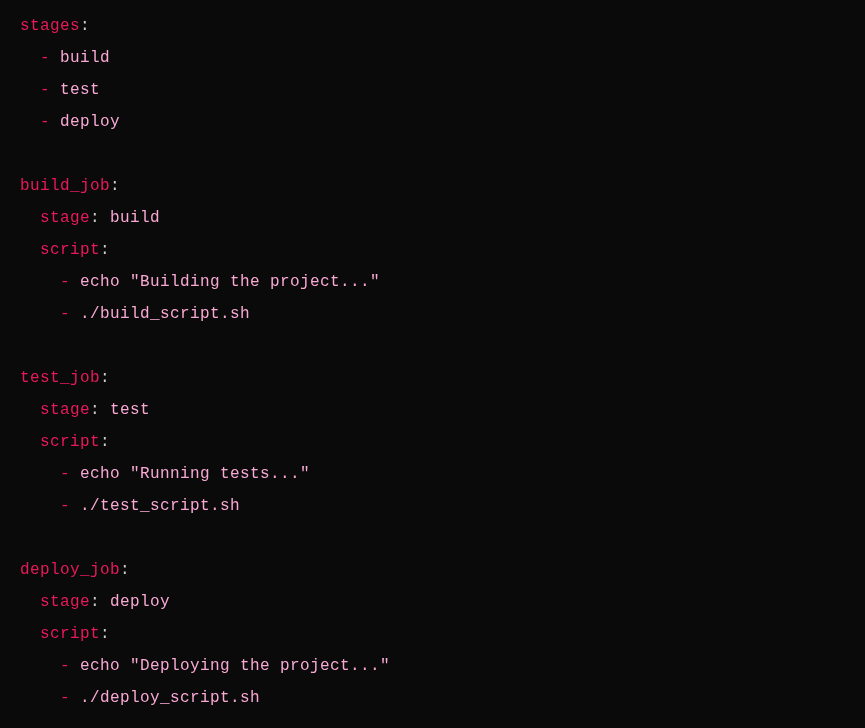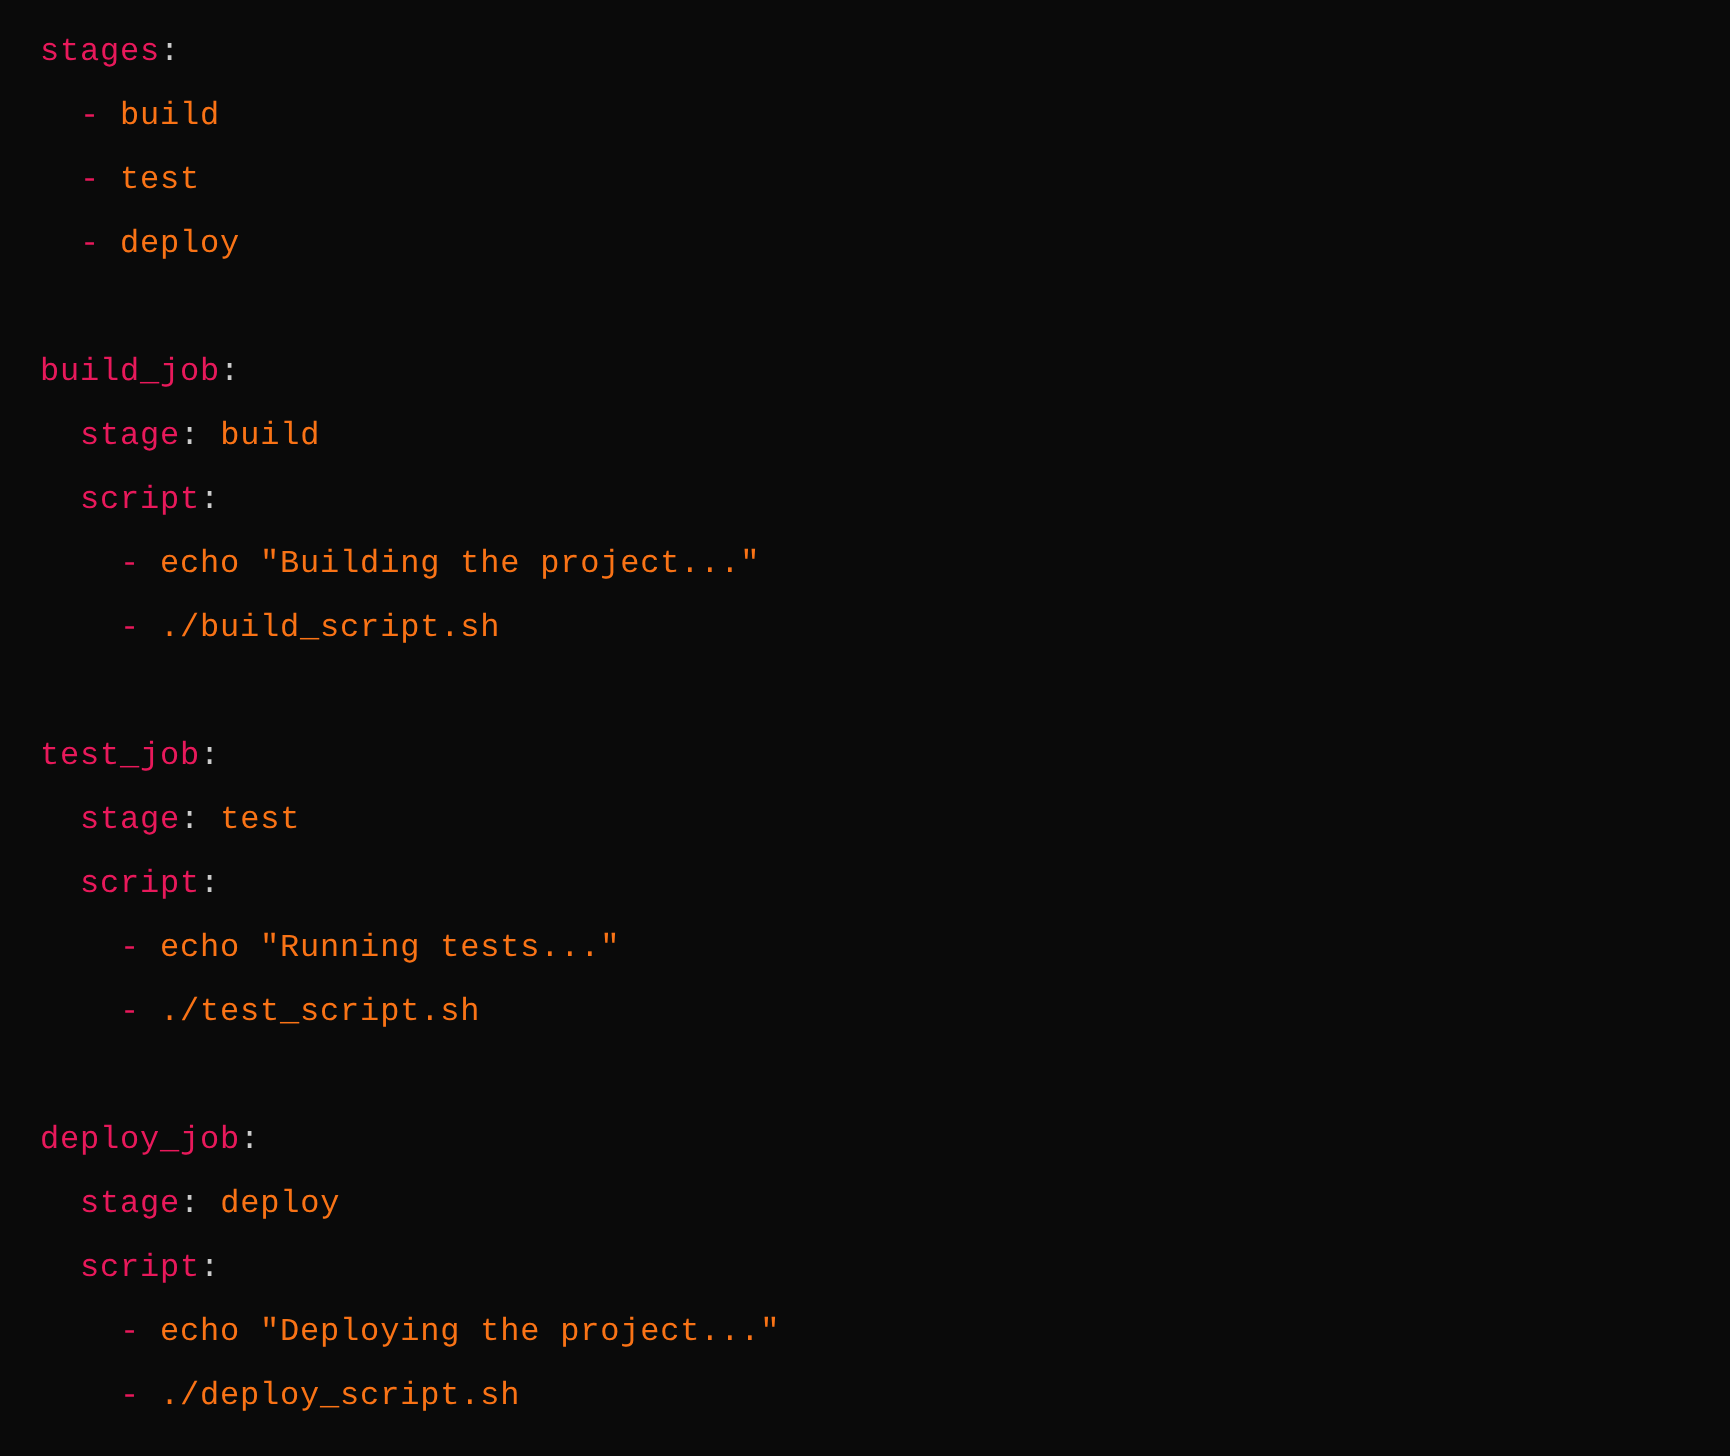--- a/index.html
+++ b/index.html
@@ -13,21 +13,21 @@
   pre.code {
     margin: 0;
     padding: 10px 20px 20px 20px;
     font-family: "Consolas", "Menlo", "Courier New", monospace;
     font-size: 16px;
     line-height: 2.0;
     white-space: pre;
     letter-spacing: 0.4px;
   }
   .pink  { color: #e8195b; } 
-  .teal  { color: #f97316; } 
+  .teal  { color: #f9a8d4; } 
   .colon { color: #cccccc; }
 </style>
 </head>
 <body>
 
 <pre class="code"><span class="pink">stages</span><span class="colon">:</span>
   <span class="pink">-</span> <span class="teal">build</span>
   <span class="pink">-</span> <span class="teal">test</span>
   <span class="pink">-</span> <span class="teal">deploy</span>
 

